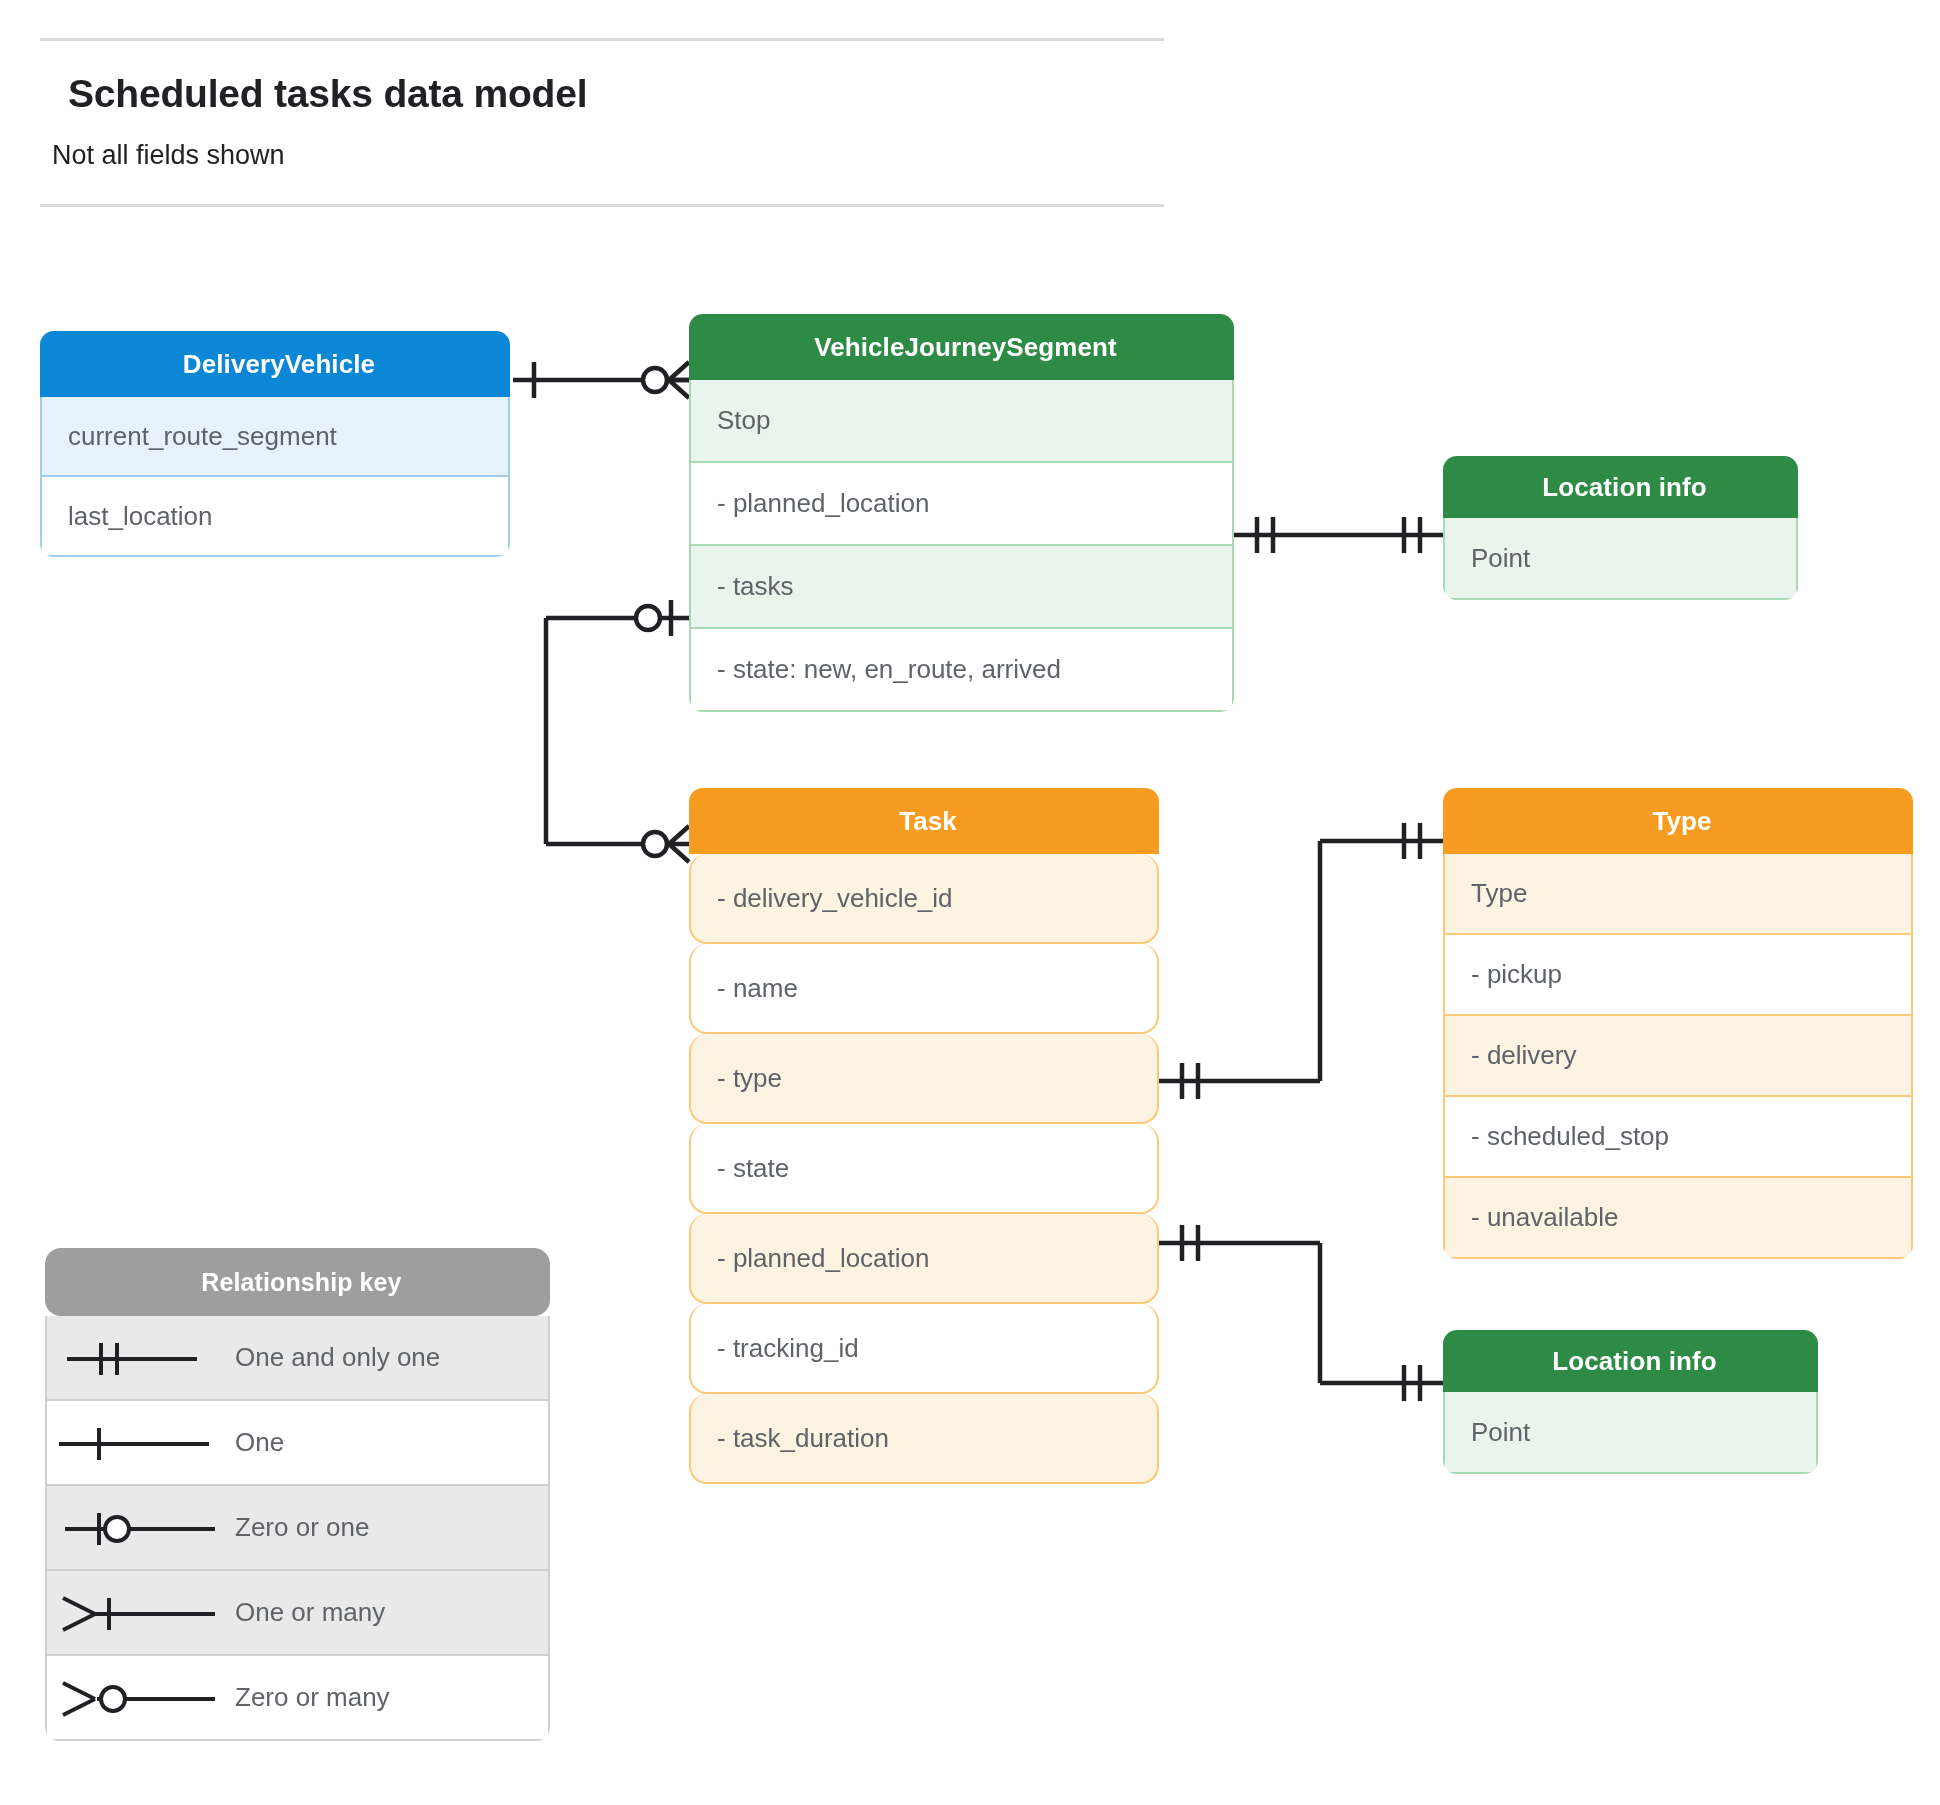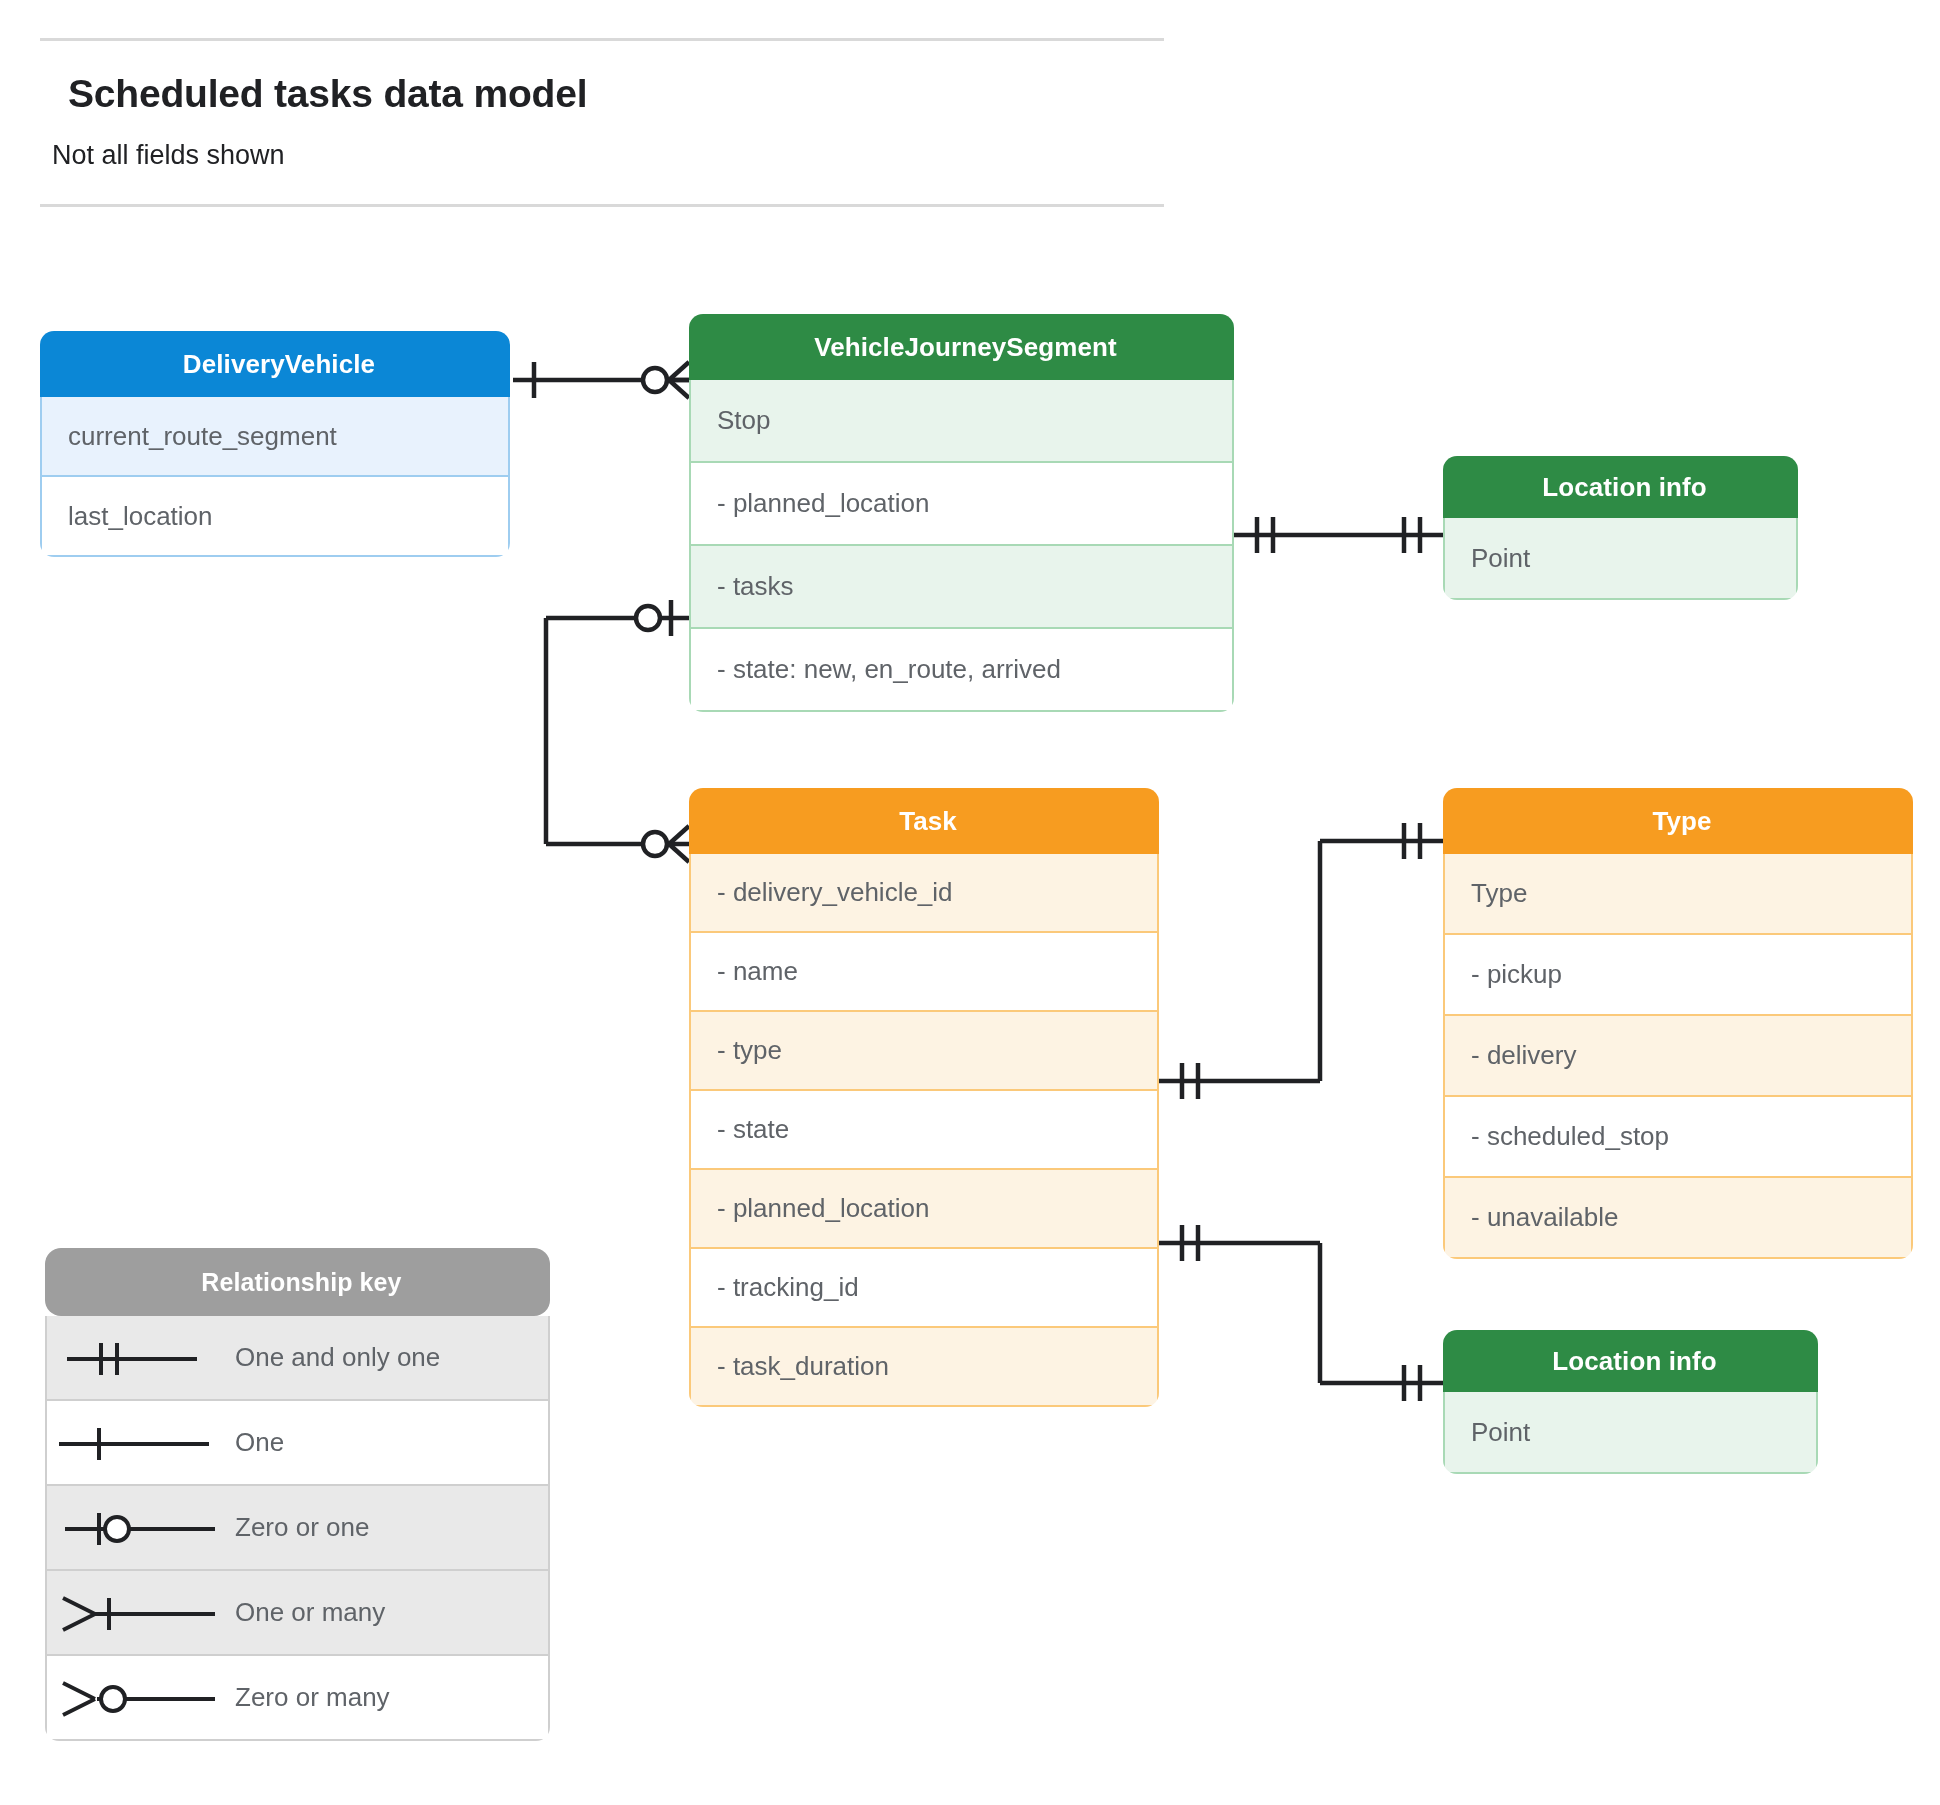--- a/index.html
+++ b/index.html
@@ -115,21 +115,21 @@
   #box-vjs { left: 689px;  top: 314px;  width: 545px; }
   #box-vjs .hdr { height: 66px; }
   #box-vjs .row { height: 83px; }
 
   #box-locinfo-1 { left: 1443px; top: 456px; width: 355px; }
   #box-locinfo-1 .hdr { height: 62px; }
   #box-locinfo-1 .row { height: 82px; }
 
   #box-task { left: 689px;  top: 788px;  width: 470px; }
   #box-task .hdr { height: 66px; }
-  #box-task .row { height: 79px; }
+  #box-task .row { height: 90px; border-radius: 18px; }
 
   #box-type { left: 1443px; top: 788px;  width: 470px; }
   #box-type .hdr { height: 66px; }
   #box-type .row { height: 81px; }
 
   #box-locinfo-2 { left: 1443px; top: 1330px; width: 375px; }
   #box-locinfo-2 .hdr { height: 62px; }
   #box-locinfo-2 .row { height: 82px; }
 
   #box-legend { left: 45px;  top: 1248px; width: 505px; }

